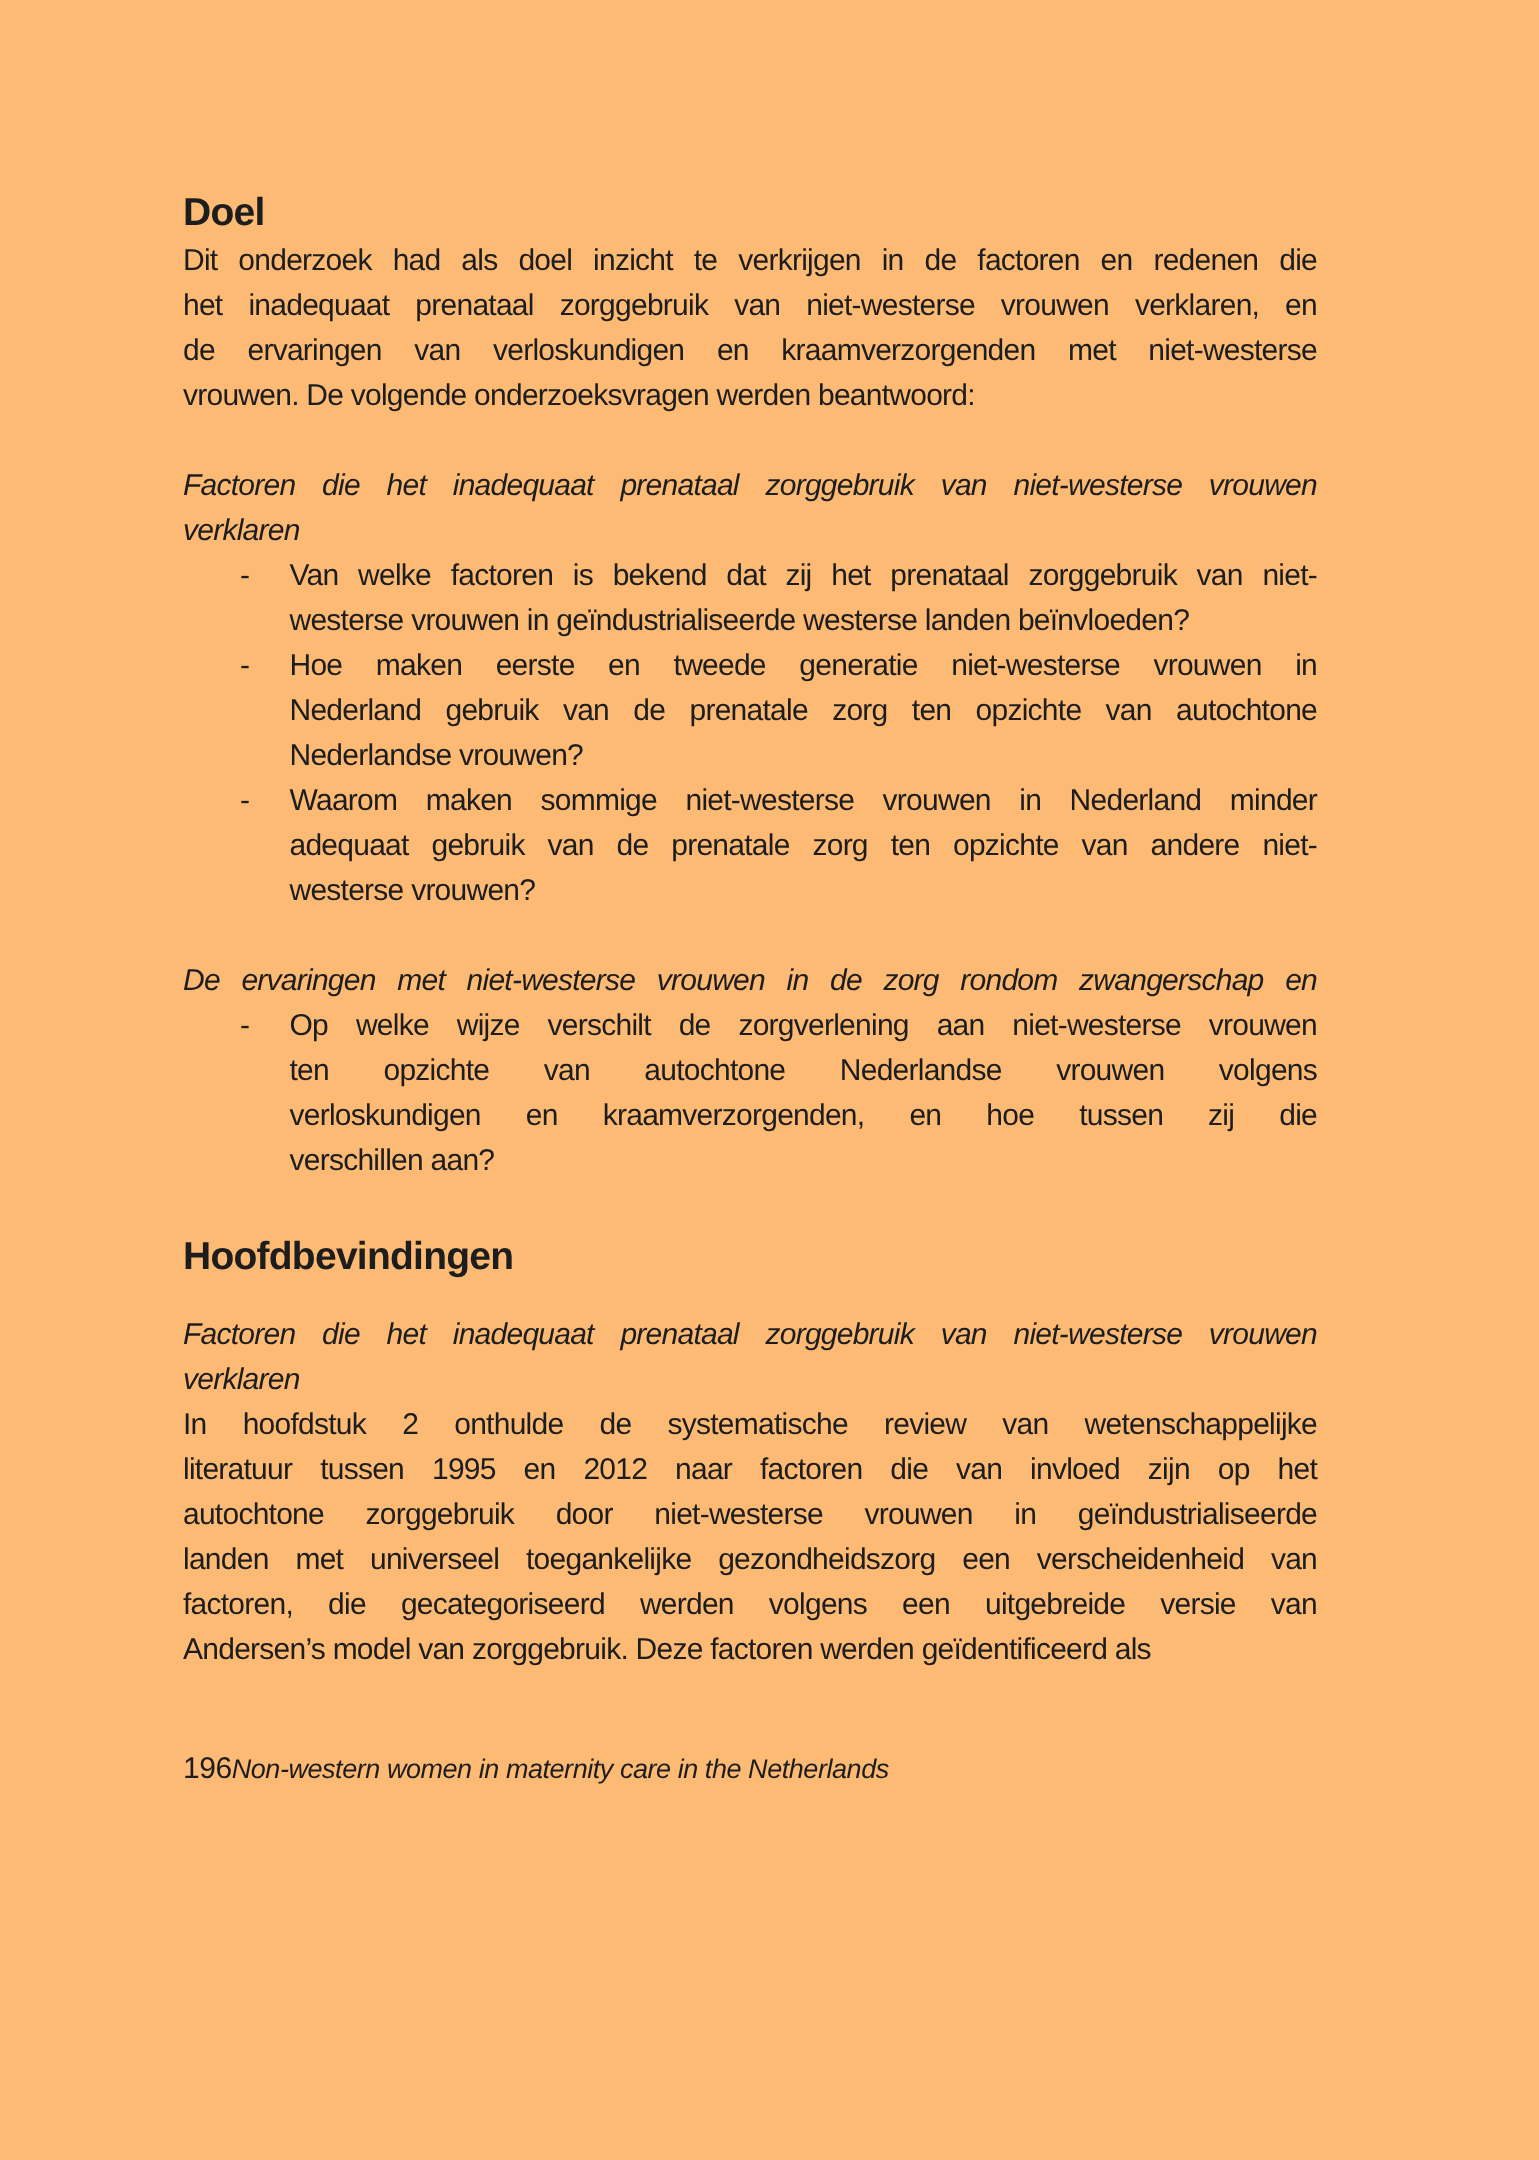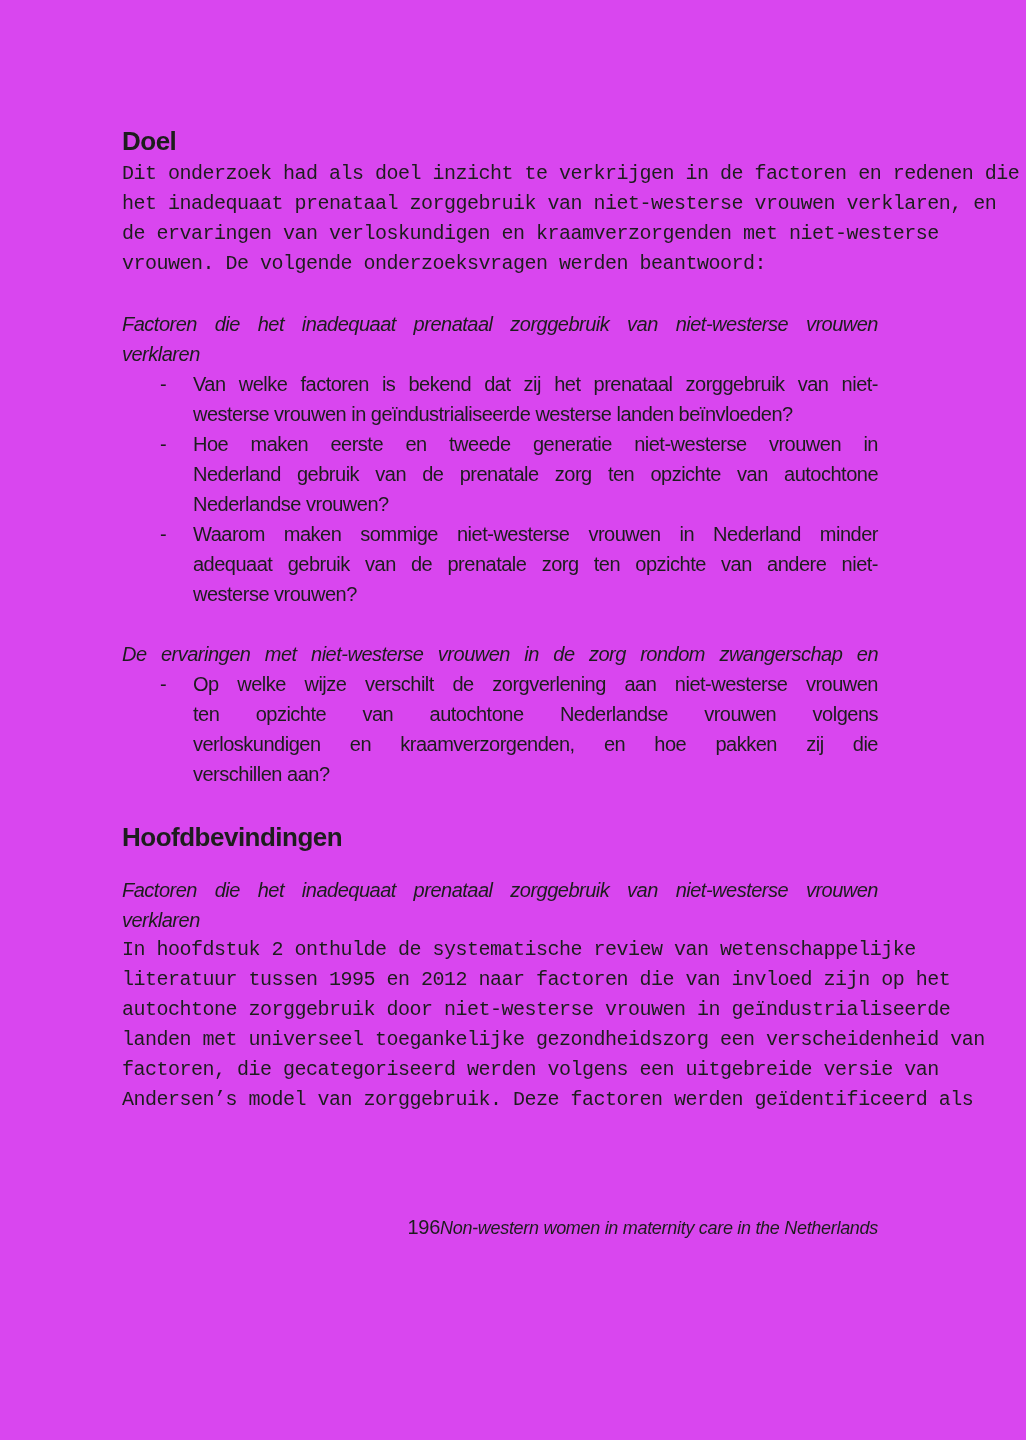--- a/index.html
+++ b/index.html
@@ -1,21 +1,21 @@
 <!DOCTYPE html>
 <html><head>
 <meta charset="utf-8">
 <style>
   html, body { margin: 0; padding: 0; background: #e8e8e8; }
   .page {
     position: relative;
     width: 1026px;
     height: 1440px;
     margin: 0 auto;
-    background: #d946ef;
+    background: #fdba74;
     overflow: hidden;
     font-family: "Liberation Sans", "DejaVu Sans", sans-serif;
     color: #1d1d1d;
   }
   .content {
     position: absolute;
     left: 122px;
     right: 148px;
     top: 0;
     padding-top: 123px;
@@ -35,40 +35,40 @@
     line-height: 30px;
     letter-spacing: -0.5px;
     white-space: nowrap;
     text-align: justify;
     text-align-last: justify;
   }
   .line.last { text-align-last: left; }
   .subheading { margin-top: 30px; }
   .subheading .line { font-style: italic; }
   .subheading.tight { margin-top: 20px; }
-  .para { margin: 0; font-family: Liberation Mono, monospace; }
+  .para { margin: 0; }
   
   .qlist { margin: 0; }
   .list-item { position: relative; padding-left: 71px; }
   .list-item .marker {
     position: absolute;
     left: 38px;
     top: 0;
     font-size: 20px;
     line-height: 30px;
     letter-spacing: -0.5px;
   }
   
   .footer {
     position: absolute;
     left: 122px;
     right: 148px;
-    top: 1216px;
+    top: 1168px;
     display: flex;
-    justify-content: flex-end;
+    justify-content: flex-start;
     align-items: baseline;
   }
   .footer .page-number { font-size: 20px; letter-spacing: -0.3px; }
   .footer .running-title { font-size: 18px; font-style: italic; letter-spacing: -0.3px; }
 </style>
 </head>
 <body>
 
 <div class="page">
   <div class="content">
@@ -109,21 +109,21 @@
 
     <div class="subheading">
       <div class="line">De ervaringen met niet-westerse vrouwen in de zorg rondom zwangerschap en</div>
     </div>
 
     <div class="qlist">
       <div class="list-item">
         <span class="marker">-</span>
         <div class="line">Op welke wijze verschilt de zorgverlening aan niet-westerse vrouwen</div>
         <div class="line">ten opzichte van autochtone Nederlandse vrouwen volgens</div>
-        <div class="line">verloskundigen en kraamverzorgenden, en hoe pakken zij die</div>
+        <div class="line">verloskundigen en kraamverzorgenden, en hoe tussen zij die</div>
         <div class="line last">verschillen aan?</div>
       </div>
     </div>
 
     <h1 class="heading gap-before">Hoofdbevindingen</h1>
 
     <div class="subheading tight">
       <div class="line">Factoren die het inadequaat prenataal zorggebruik van niet-westerse vrouwen</div>
       <div class="line last">verklaren</div>
     </div>

